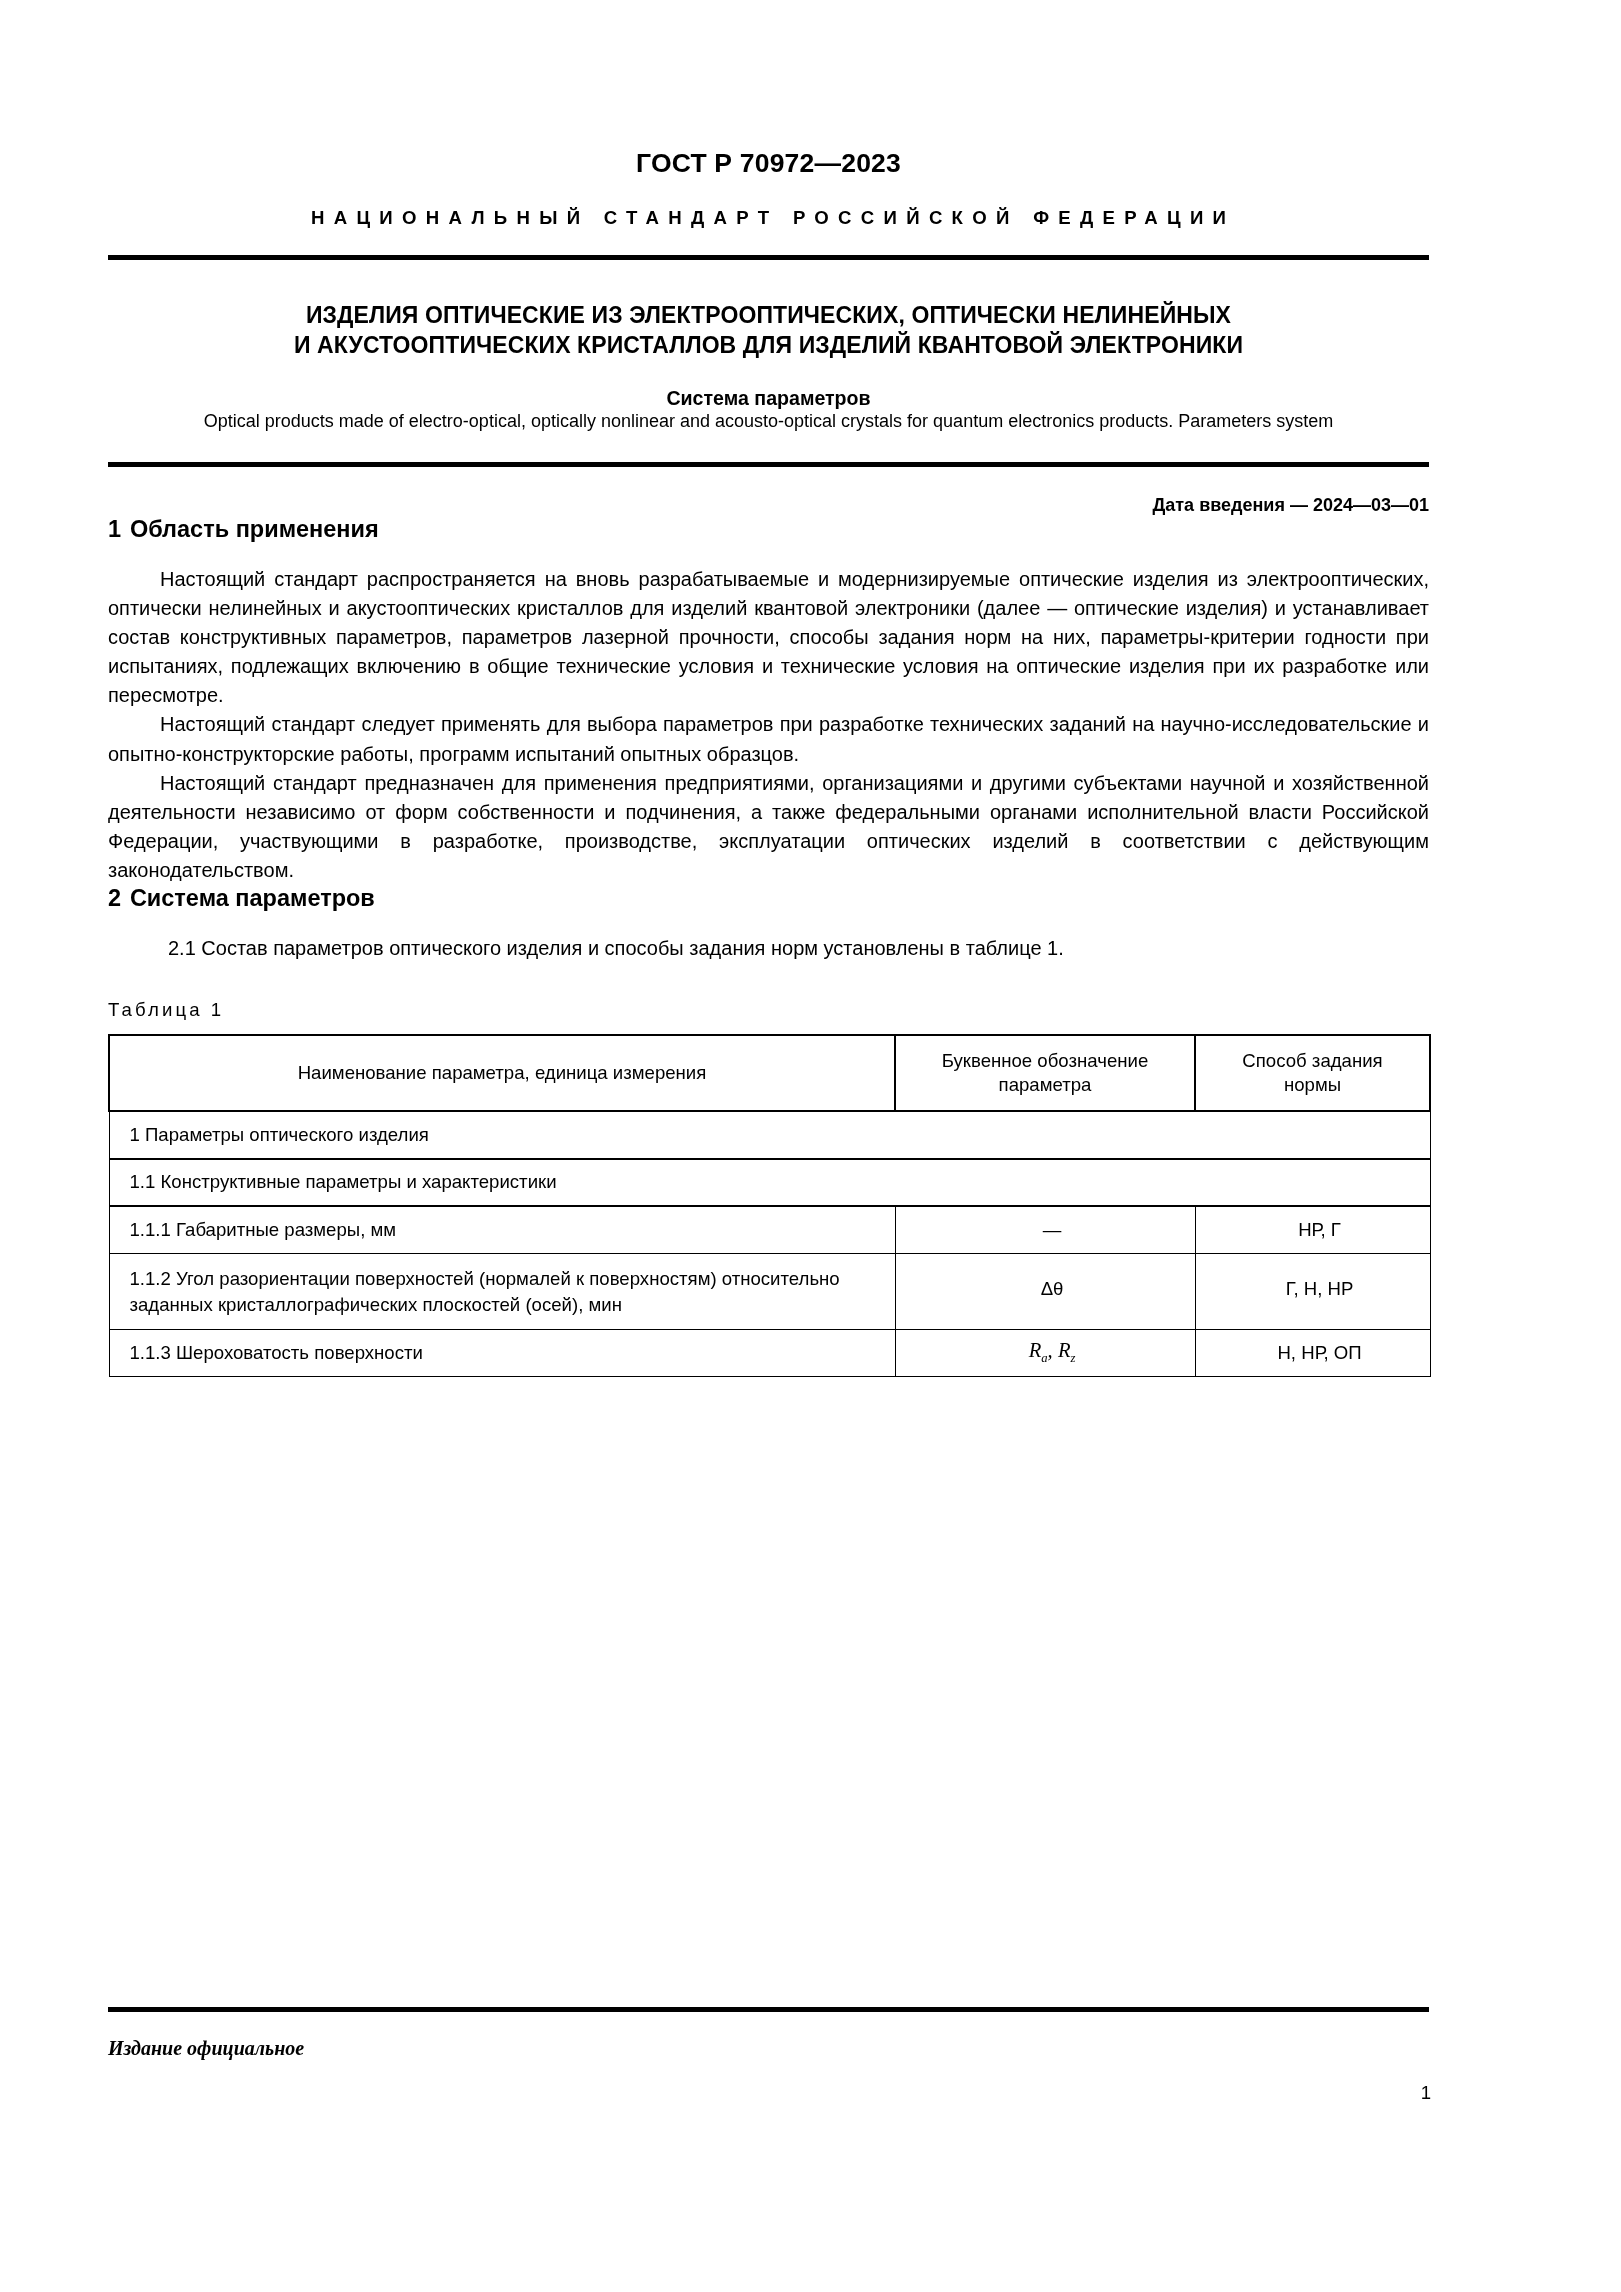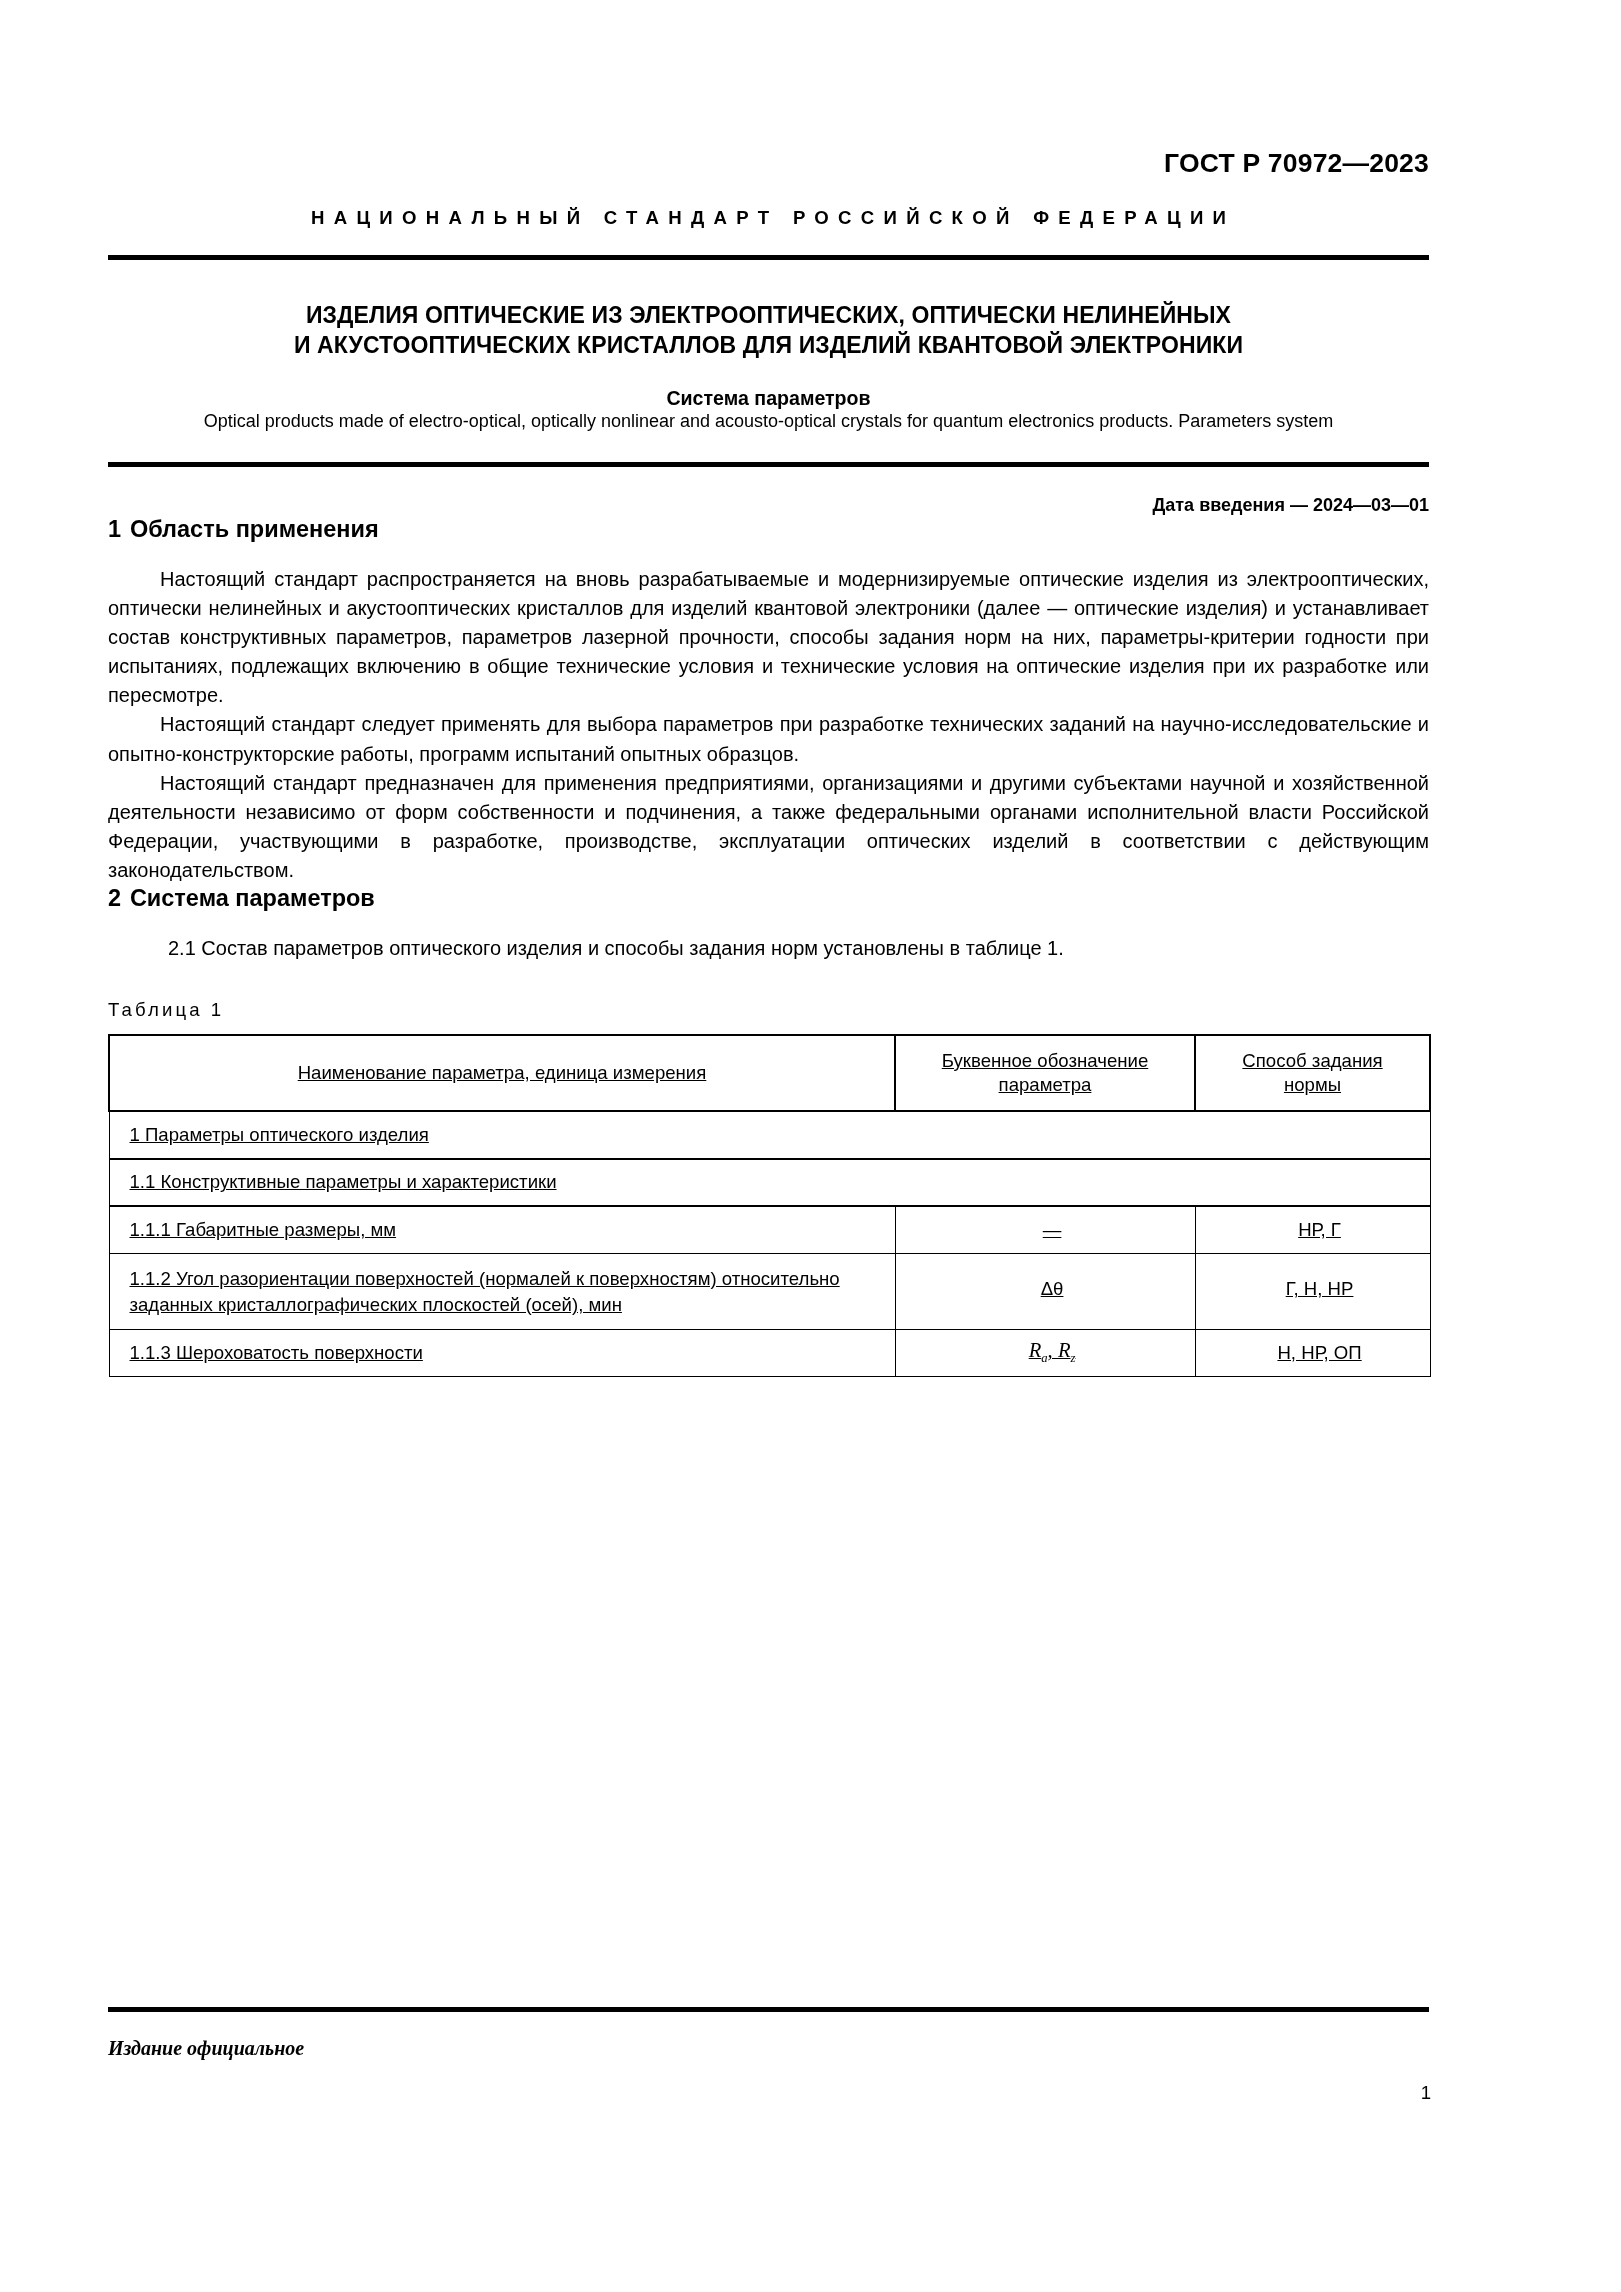--- a/index.html
+++ b/index.html
@@ -21,21 +21,21 @@
   }
   .content {
     position: absolute;
     left: 108px;
     top: 0;
     width: 1321px;
   }
 
   
   .doc-number {
-    text-align: right;
+    text-align: center;
     font-size: 26.5px;
     font-weight: bold;
     letter-spacing: 0.2px;
     margin-top: 149px;
     line-height: 1.1;
   }
   .national-standard {
     margin-top: 29px;
     text-align: center;
     font-size: 18.6px;
@@ -111,21 +111,20 @@
     font-size: 18.6px;
     letter-spacing: 3.1px;
   }
 
   
   table.params {
     margin-top: 13.7px;
     border-collapse: collapse;
     width: 1321px;
     table-layout: fixed;
-    text-decoration: underline;
   }
   table.params th,
   table.params td {
     border: 1.6px solid #000000;
     font-size: 18.6px;
     font-weight: normal;
     vertical-align: middle;
     box-sizing: border-box;
     padding-left: 20px;
   }

